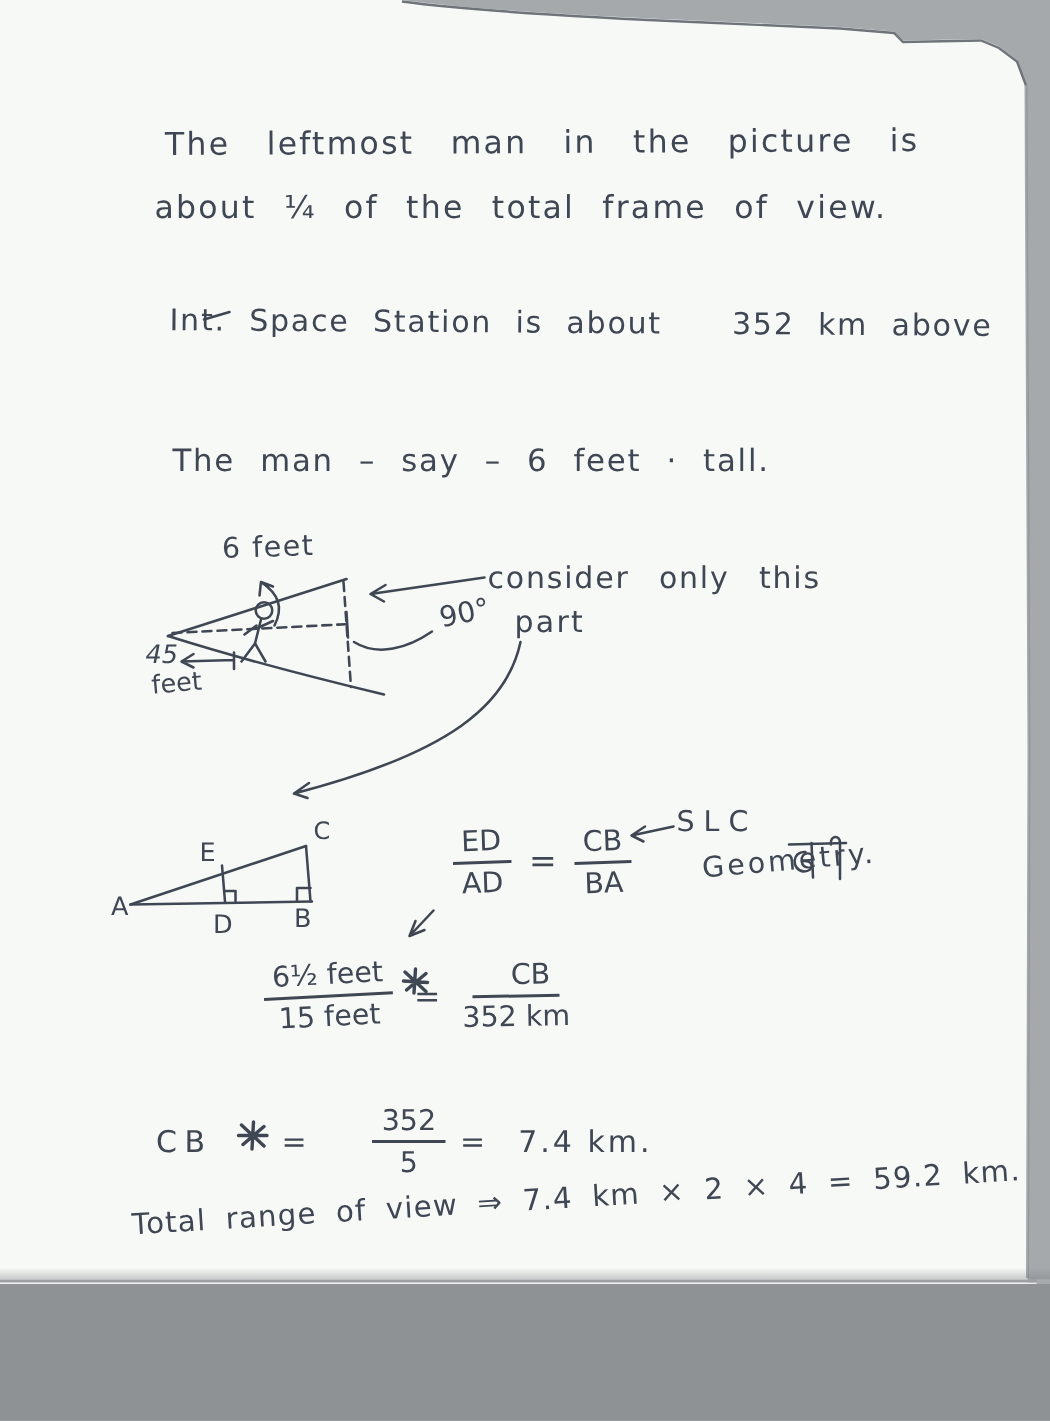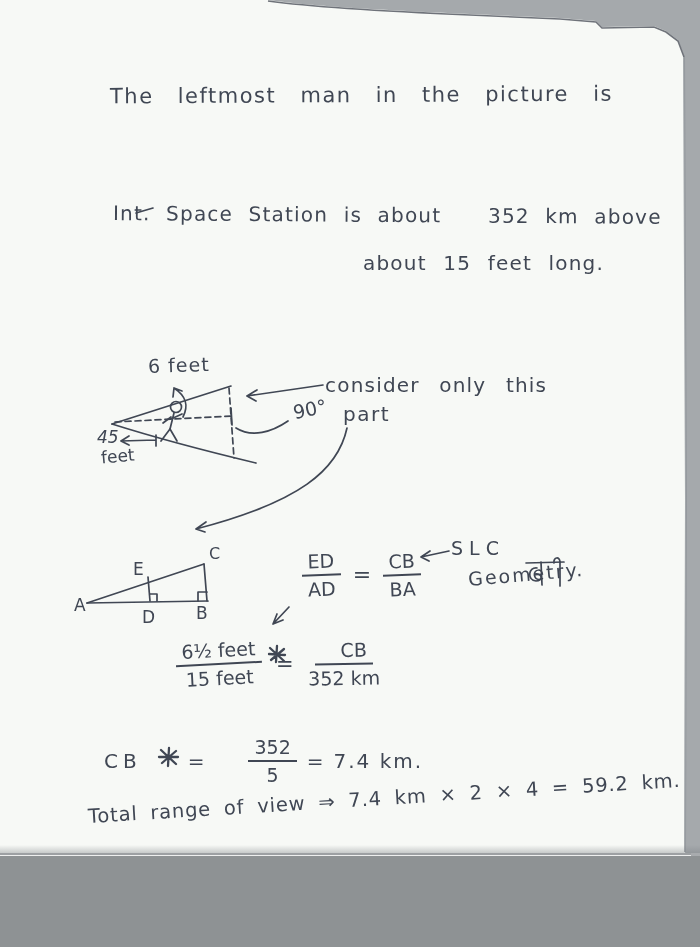--- a/index.html
+++ b/index.html
@@ -91,24 +91,25 @@
     <g class="thick">
       <path class="thick" d="M270,648 L284,661 M284,649 L271,660 M269,654 L285,655 M277,646 L276,662"></path>
     </g>
 
     <g>
       <path class="thick" d="M161,750 L176,764 M176,751 L162,763 M159,757 L178,757 M169,748 L168,766"></path>
     </g>
   </svg>
 
   <div class="pos hw" style="left:110px;top:84px;font-size:21px;word-spacing:16px;letter-spacing:1.5px;transform:rotate(-0.3deg);">The leftmost man in the picture is</div>
+  <div class="pos hw" style="left:103px;top:127px;font-size:21px;word-spacing:10px;letter-spacing:1.5px;">about ¼ of the total frame of view.</div>
 
   <div class="pos hw" style="left:113px;top:204px;font-size:20px;word-spacing:8px;transform:rotate(0.4deg);">Int. Space Station is about   352 km above</div>
-  <div class="pos hw" style="left:363px;top:252px;font-size:20px;">about 15 feet long.</div>
 
+  <div class="pos hw" style="left:115px;top:296px;font-size:20.5px;">The man – say – 6 feet · tall.</div>
 
   <div class="pos" style="left:148px;top:355px;font-size:19px;letter-spacing:1px;transform:rotate(-2deg);">6 feet</div>
   <div class="pos" style="left:293px;top:399px;font-size:19px;transform:rotate(-12deg);">90°</div>
   <div class="pos" style="left:97px;top:428px;font-size:17px;font-style:italic;">45</div>
   <div class="pos" style="left:101px;top:447px;font-size:17px;transform:rotate(-5deg);">feet</div>
   <div class="pos hw" style="left:325px;top:374px;font-size:20px;word-spacing:12px;">consider only this</div>
   <div class="pos" style="left:343px;top:403px;font-size:20px;letter-spacing:1.5px;">part</div>
 
   <div class="pos" style="left:74px;top:596px;font-size:17px;">A</div>
   <div class="pos" style="left:133px;top:560px;font-size:17px;">E</div>
@@ -154,21 +155,21 @@
 
   <div class="pos eqrow" style="left:104px;top:737px;font-size:20px;gap:10px;">
     <span style="letter-spacing:5px;">CB</span>
     <span style="display:inline-block;width:26px;"></span>
     <span>=</span>
     <span class="frac" style="font-size:19px;margin-left:34px;">
       <span class="num">352</span>
       <span class="den">5</span>
     </span>
     <span>=</span>
-    <span style="letter-spacing:2px;">7.4 km.</span>
+    <span style="letter-spacing:2px;margin-left:12px;">7.4 km.</span>
   </div>
 
   <div class="pos hw" style="left:88px;top:806px;font-size:19.5px;word-spacing:6px;letter-spacing:0.8px;transform:rotate(-3.5deg);transform-origin:left center;">Total range of view ⇒ 7.4 km × 2 × 4 = 59.2 km.</div>
 
   <div class="paper-shadow"></div>
   <div class="tray">
     <div class="tray-top">
       <div class="ticks" style="left:24px;width:240px;"></div>
       <div class="ticks" style="left:332px;width:330px;"></div>
     </div>

